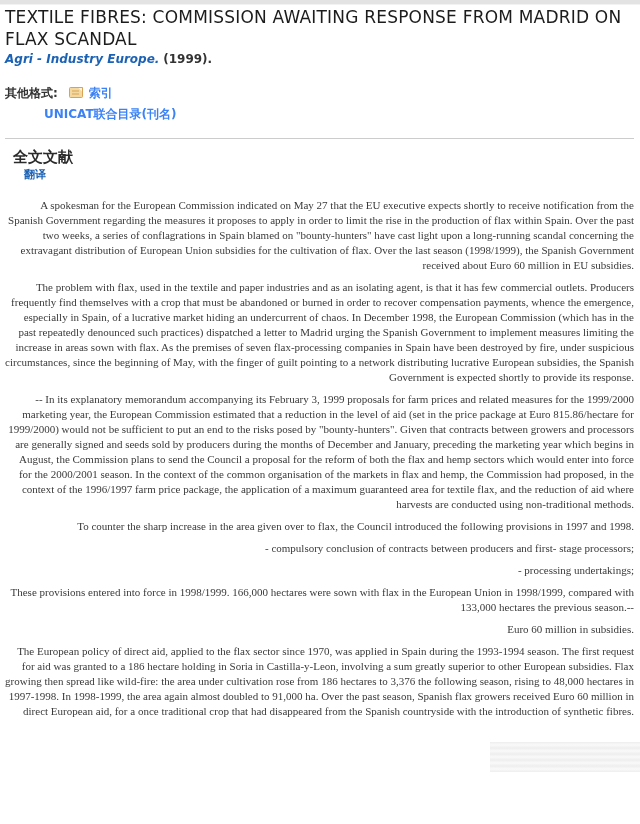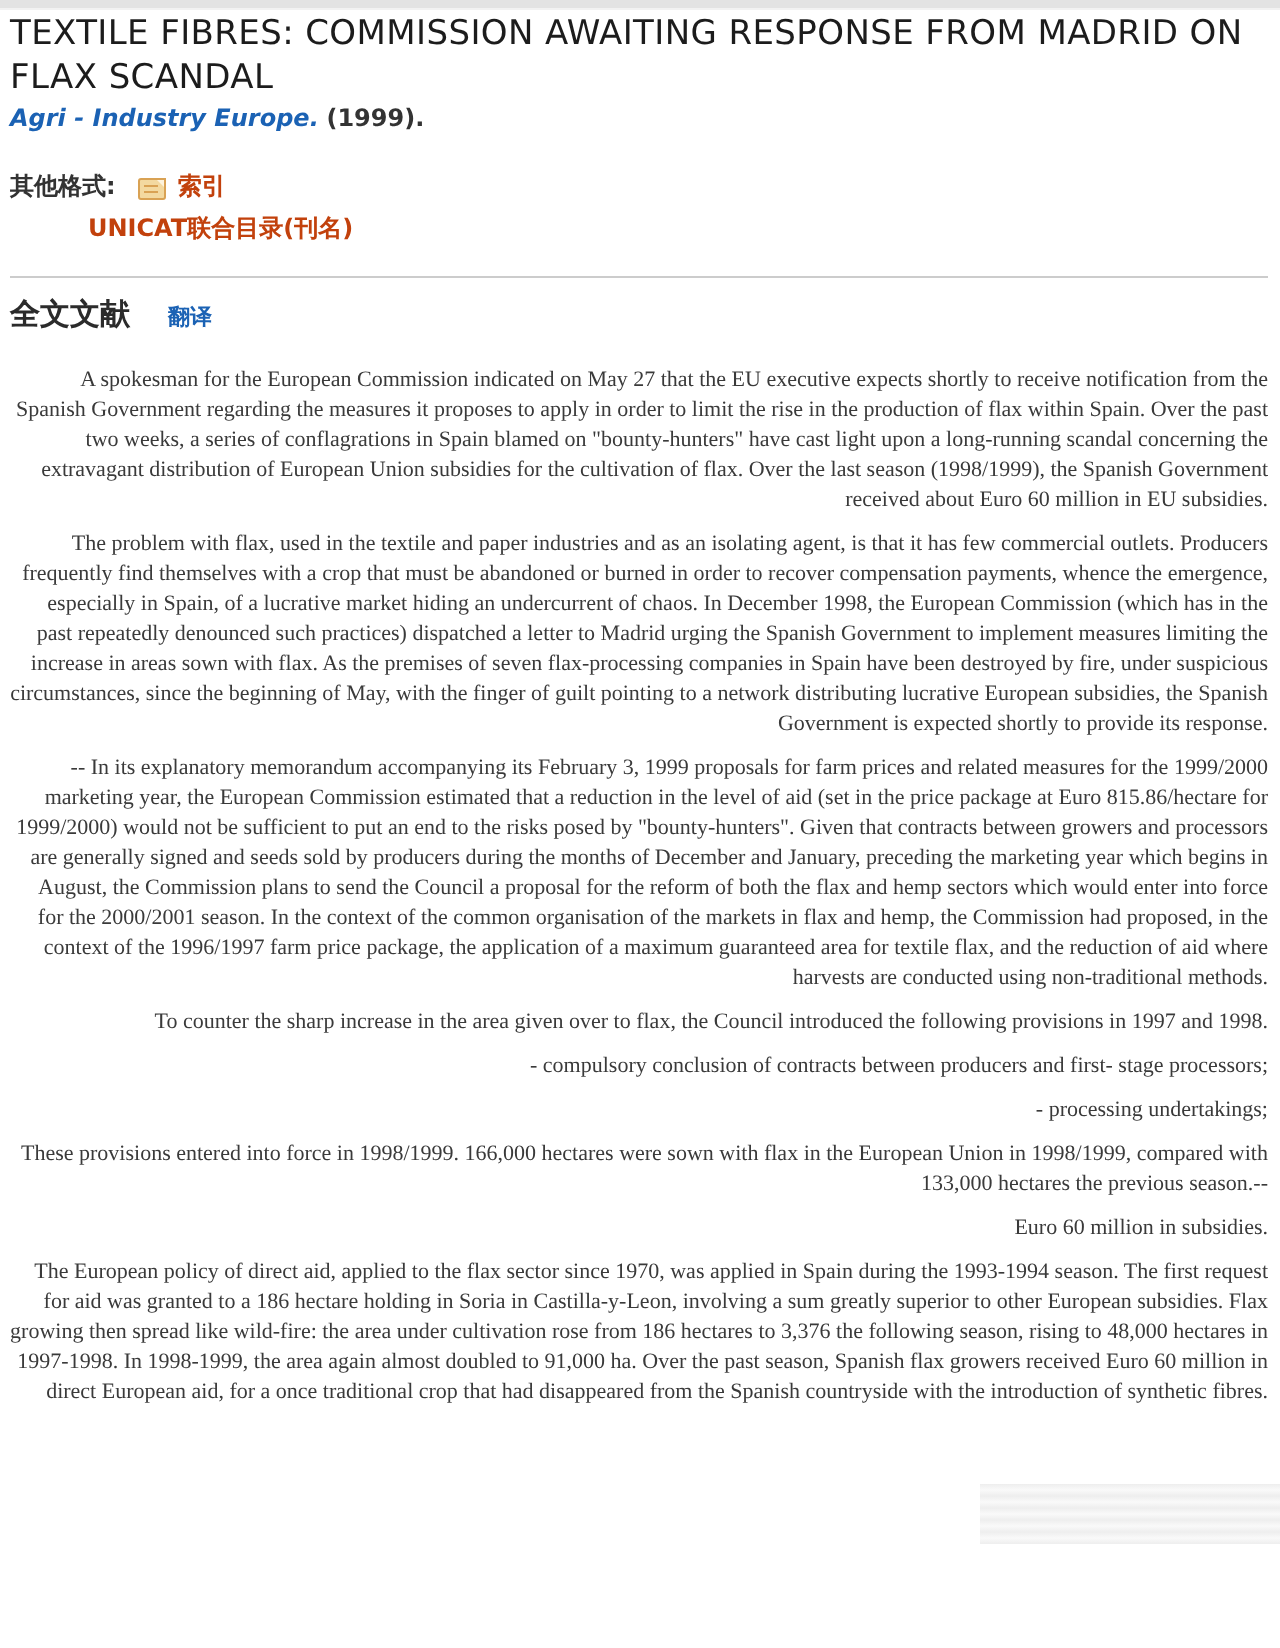--- a/index.html
+++ b/index.html
@@ -47,47 +47,48 @@
     color: #333333;
     font-weight: bold;
     text-align: center;
   }
   .meta-row {
     font-size: 12px;
     line-height: 15px;
     color: #333333;
     font-weight: bold;
     display: flex;
-    align-items: center;
+    align-items: flex-start;
   }
   .row-other-formats { margin-top: 19px; }
   .row-find-copies  { margin-top: 9px; }
   .row-unicat       { margin-top: 6px; margin-left: 39px; }
   .doc-icon {
     display: inline-block;
     margin: 0 5px 0 11px;
     width: 15px;
     height: 12px;
     position: relative;
   }
   .blue-link {
-    color: #c2410c;
+    color: #3b82f6;
     font-weight: bold;
     text-decoration: none;
     cursor: pointer;
   }
   .divider {
     border: none;
     border-top: 1px solid #cccccc;
     margin: 16px 0 0 0;
   }
   .fulltext-head {
     margin-top: 9px;
     display: flex;
     align-items: baseline;
+    flex-direction: column;
   }
   .fulltext-title {
     font-size: 15px;
     font-weight: bold;
     color: #2b2b2b;
   }
   .translate-link {
     margin-left: 8px;
     font-size: 11px;
     color: #1b62b4;

